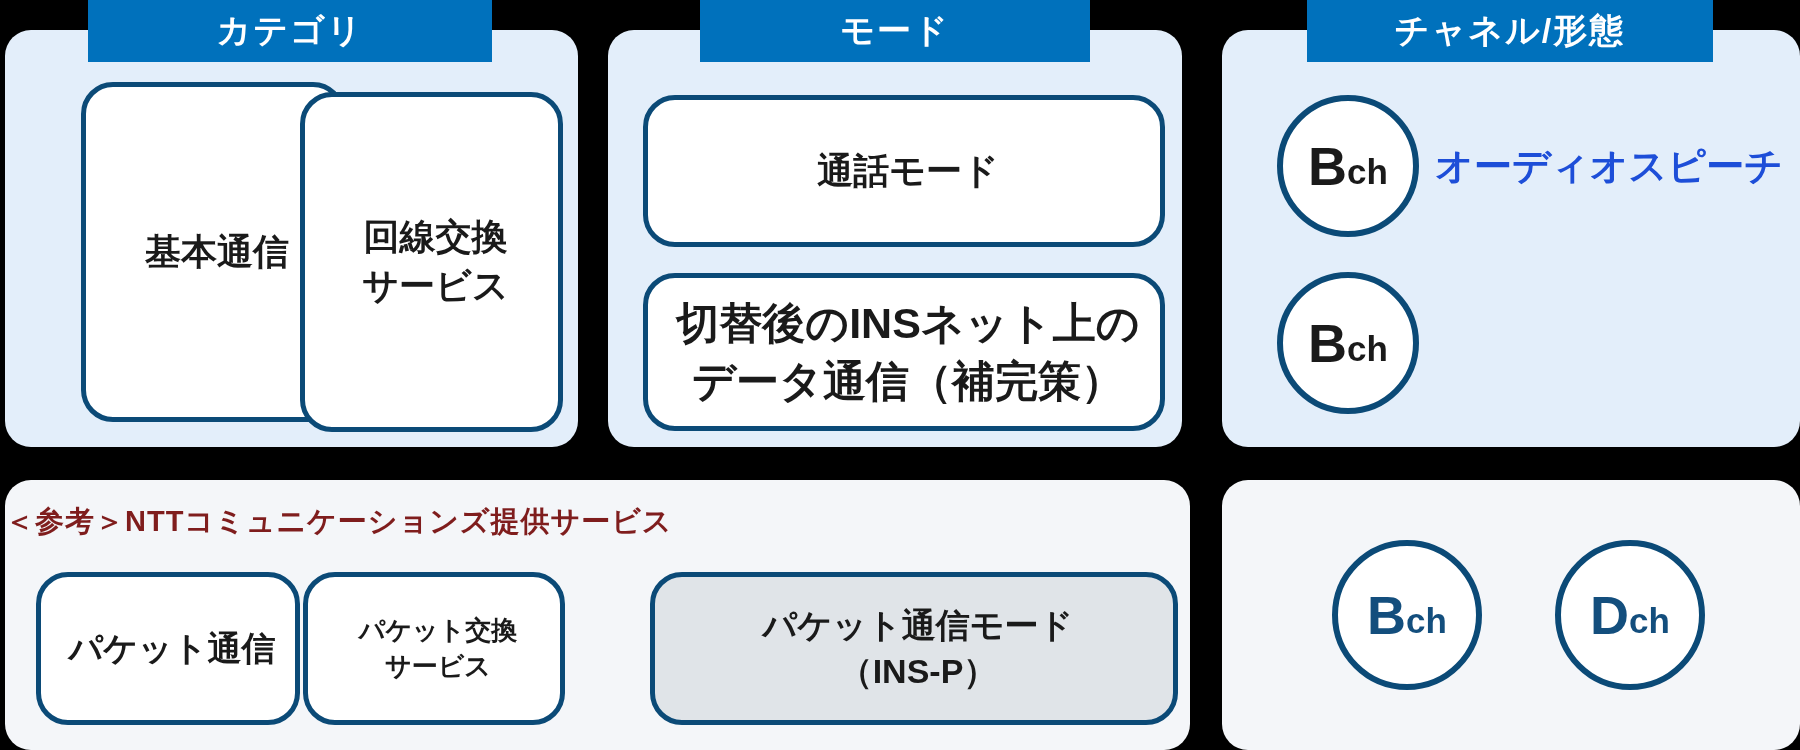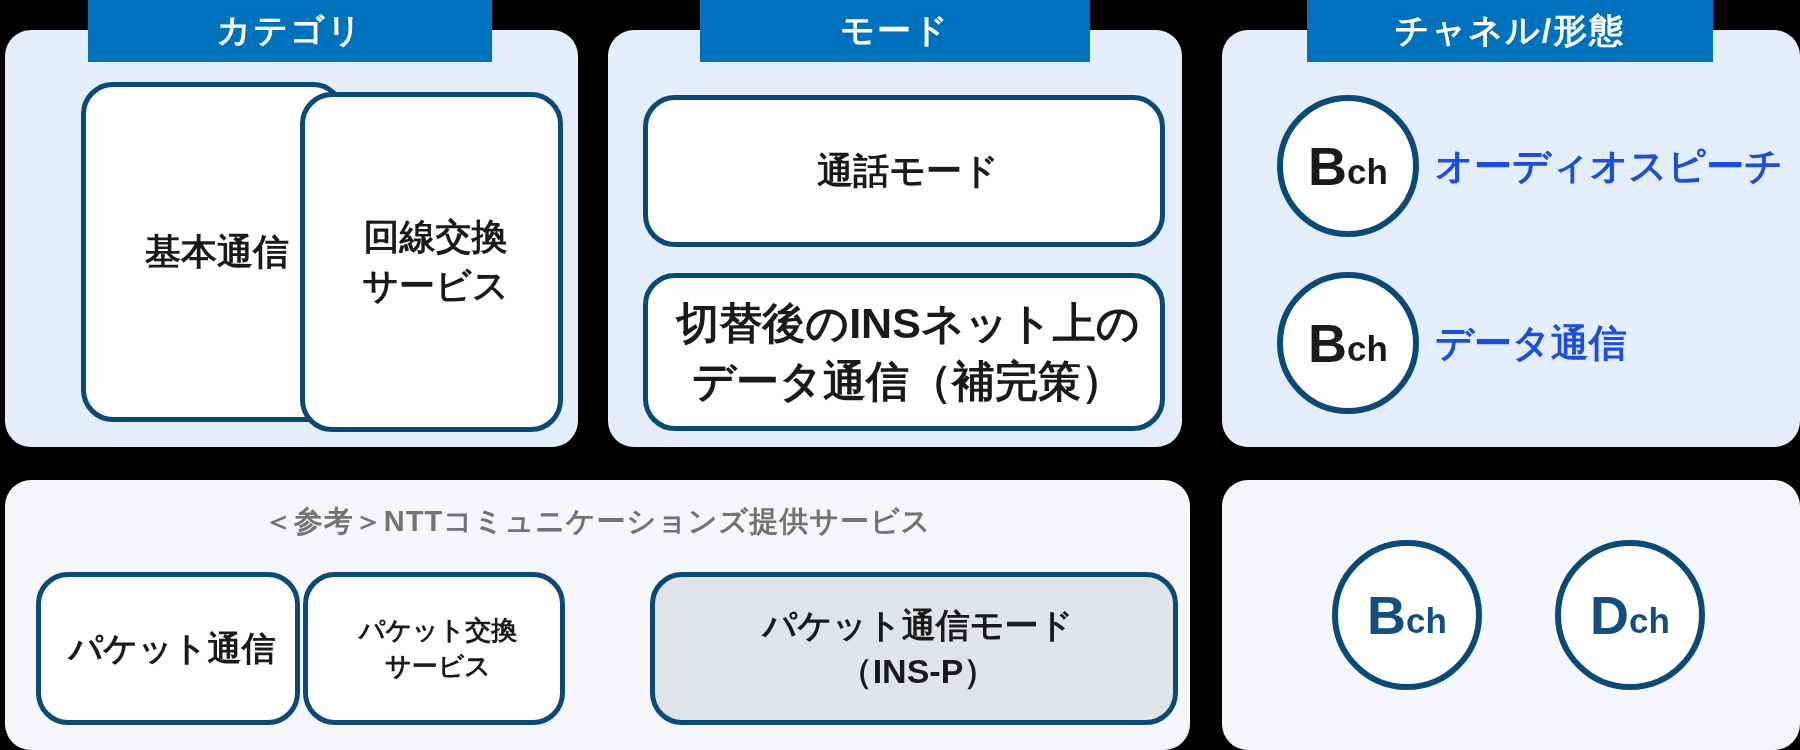--- a/index.html
+++ b/index.html
@@ -28,22 +28,22 @@
   }
   .circle .letter{font-size:54px;font-weight:600;align-self:center;line-height:1;}
   .circle .suffix{font-size:35px;font-weight:600;align-self:center;line-height:1;padding-top:10px;}
   .circle.black-text{color:#1a1a1a;}
   .circle.navy-text{color:#134e7d;}
   .circle-label{
     position:absolute;font-size:38px;font-weight:600;color:#1d4ed8;
     display:flex;align-items:center;white-space:nowrap;
   }
   .ref-title{
-    position:absolute;left:0;right:0;top:22px;text-align:center;
-    font-size:29px;font-weight:700;color:#737373;letter-spacing:1px;
+    position:absolute;left:0;right:0;top:22px;
+    font-size:29px;font-weight:700;color:#7f1d1d;letter-spacing:1px;
   }
 </style>
 </head>
 <body>
 
 <div class="stage">
 
   <div class="panel-header" style="left:88px;width:404px;">カテゴリ</div>
   <div class="panel-header" style="left:1307px;width:406px;">チャネル/形態</div>
   <div class="panel-header" style="left:700px;width:390px;">モード</div>
@@ -63,21 +63,20 @@
   <div class="panel blue" style="left:1222px;top:30px;width:578px;height:417px;">
     <div class="circle black-text" style="left:55px;top:65px;width:130px;height:130px;">
       <span class="letter">B</span>
         <span class="suffix">ch</span>
     </div>
     <div class="circle-label" style="left:213px;top:65px;height:142px;">オーディオスピーチ</div>
     <div class="circle black-text" style="left:55px;top:242px;width:130px;height:130px;">
       <span class="letter">B</span>
         <span class="suffix">ch</span>
     </div>
-    <div class="circle-label" style="left:213px;top:242px;height:142px;">データ通信</div>
   </div>
 
   <div class="panel white" style="left:5px;top:480px;width:1185px;height:270px;">
     <div class="ref-title">＜参考＞NTTコミュニケーションズ提供サービス</div>
     <div class="dbox" style="left:31px;top:92px;width:246px;height:143px;font-size:34px;">パケット通信</div>
     <div class="dbox" style="left:298px;top:92px;width:244px;height:143px;font-size:26px;">パケット交換
 サービス</div>
     <div class="dbox gray" style="left:645px;top:92px;width:510px;height:143px;">パケット通信モード
 （INS-P）</div>
   </div>

